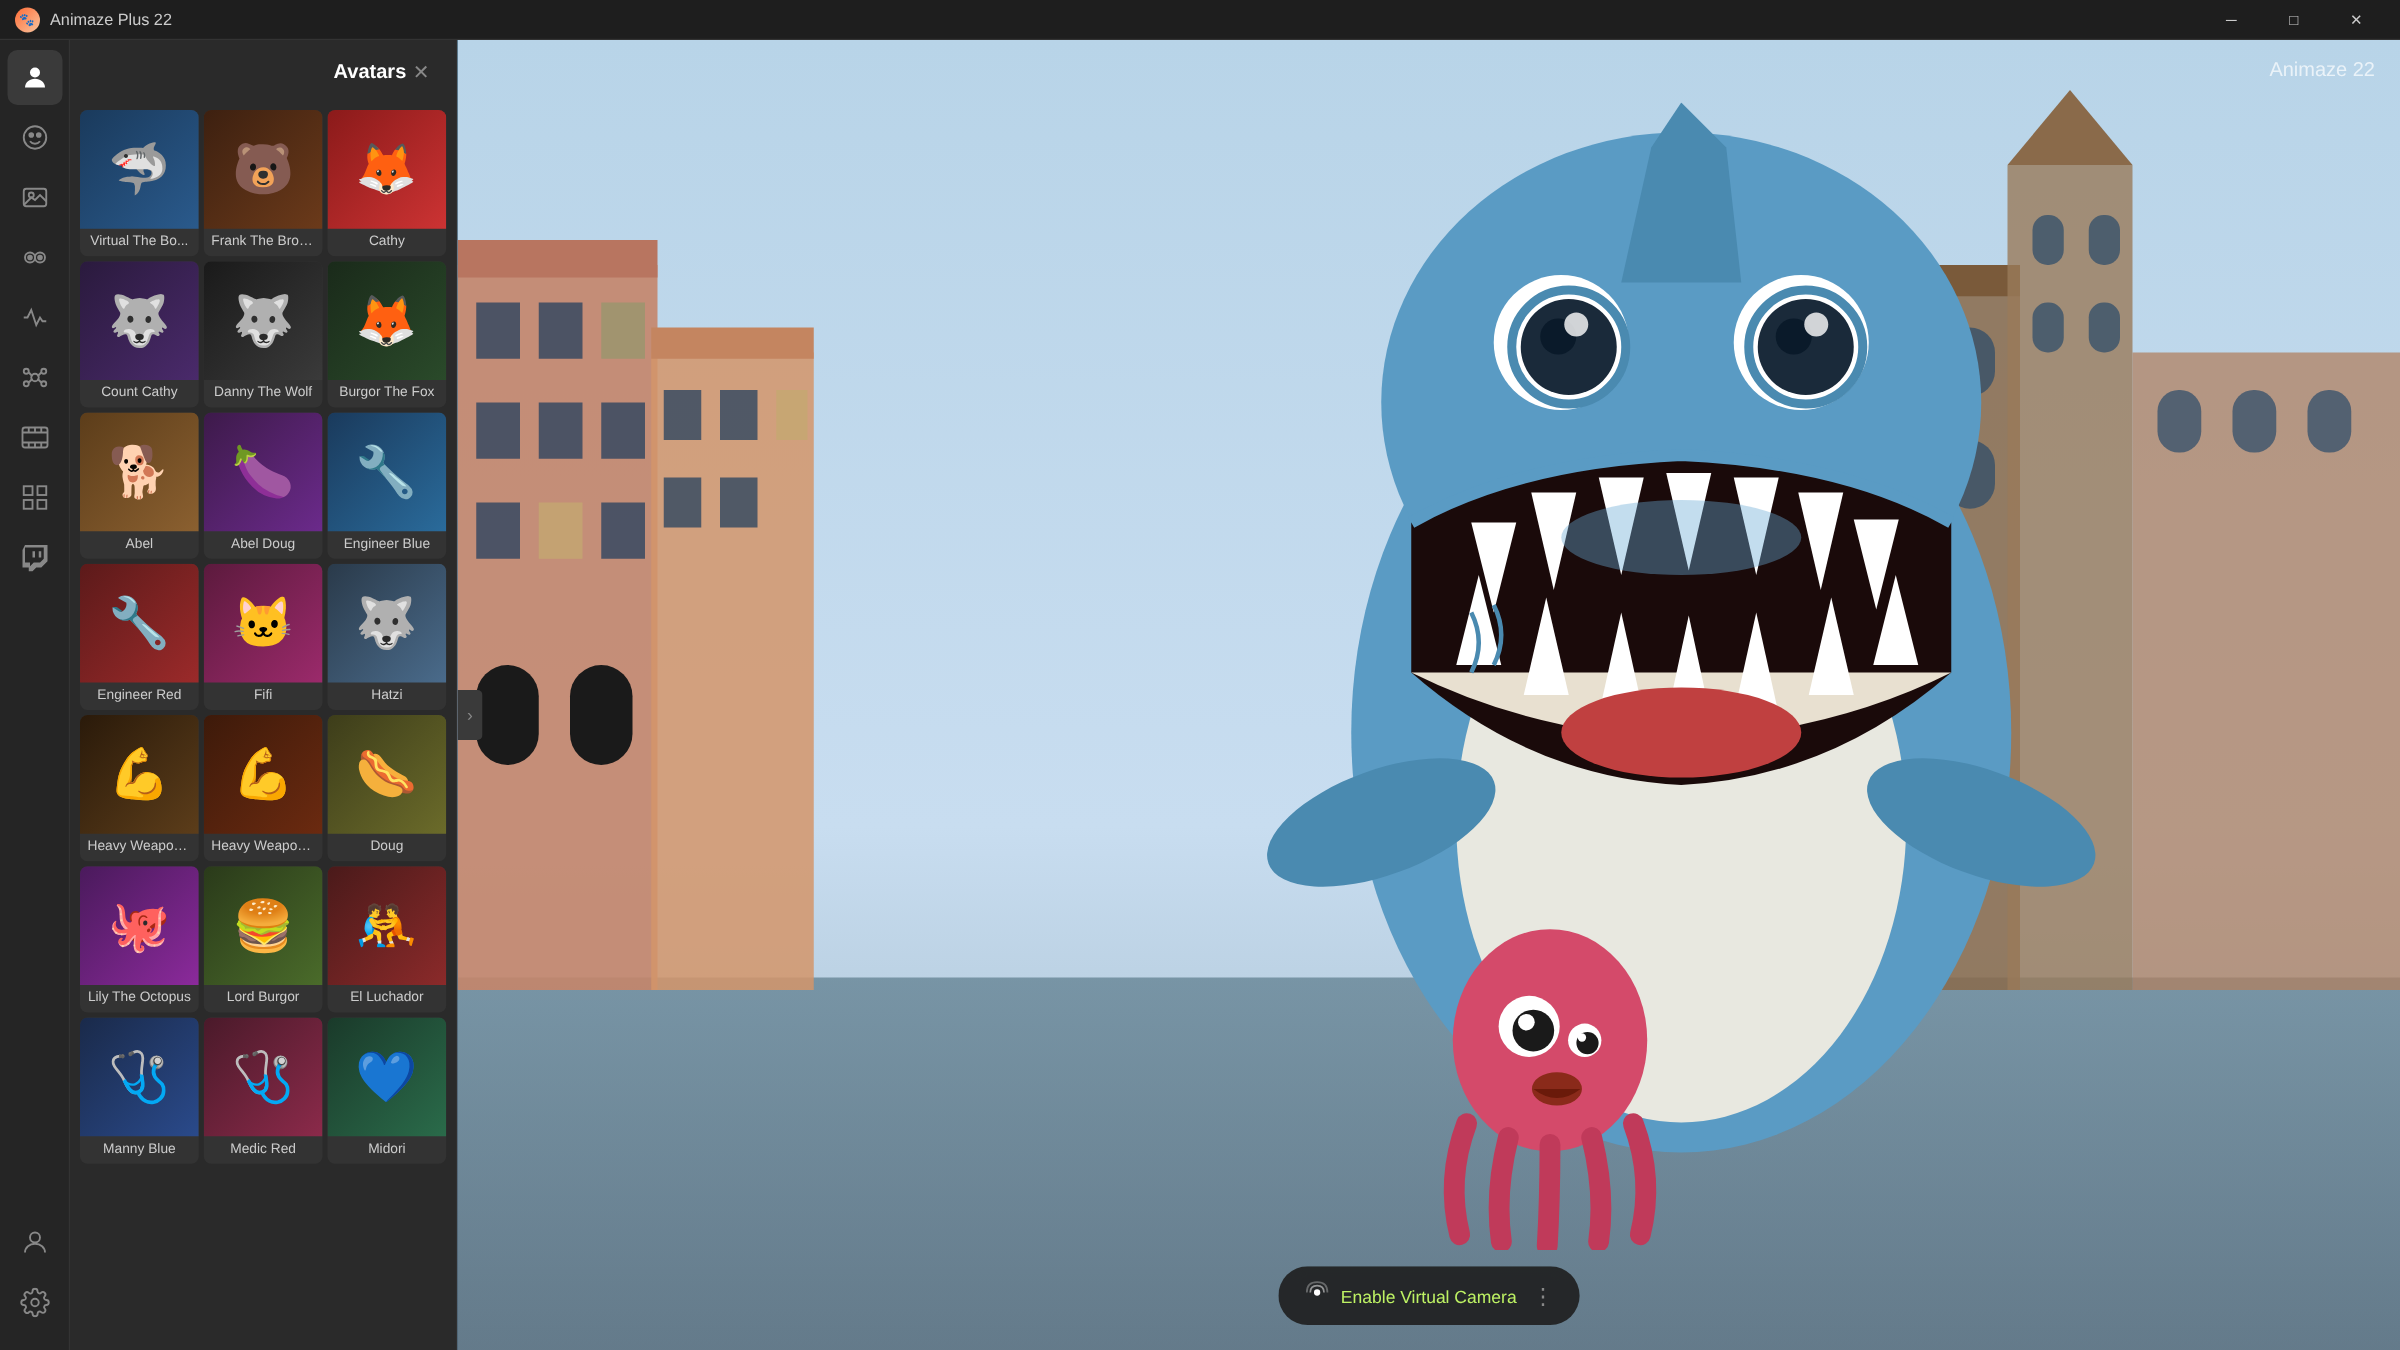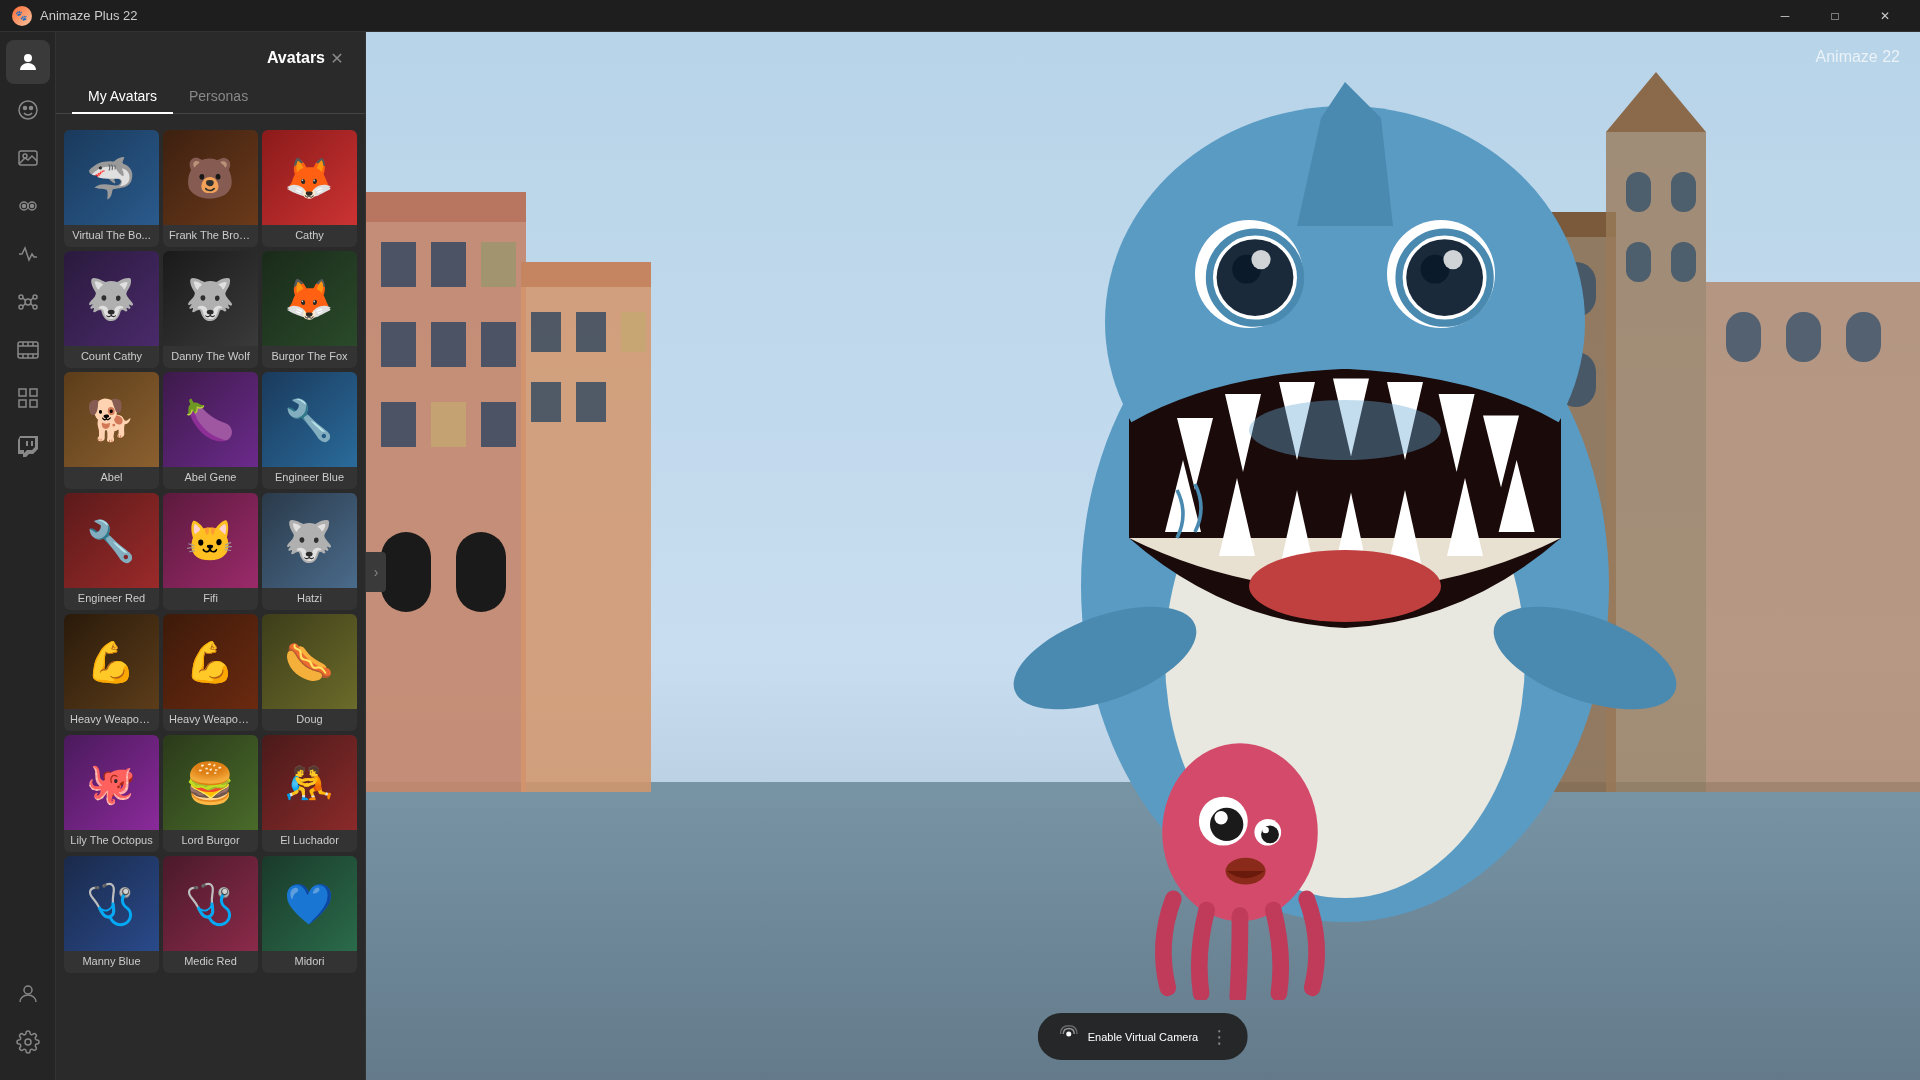--- a/index.html
+++ b/index.html
@@ -262,22 +262,22 @@
       display: flex;
       align-items: center;
       gap: 12px;
       backdrop-filter: blur(10px);
     }
     .virtual-camera-btn {
       display: flex;
       align-items: center;
       gap: 8px;
       cursor: pointer;
-      color: #ffffff;
-      font-size: 11px;
+      color: #bef264;
+      font-size: 14px;
     }
     .vcam-icon {
       font-size: 18px;
     }
     .toolbar-dots {
       color: #888;
       font-size: 18px;
       cursor: pointer;
     }
 
@@ -424,24 +424,20 @@
       </div>
     </div>
   </div>
 
   <div class="avatars-panel">
     <div class="avatars-header">
       <span class="avatars-title">Avatars</span>
       <div class="avatars-close">✕</div>
     </div>
 
-    <div class="avatars-tabs">
-      <div class="avatars-tab active">My Avatars</div>
-      <div class="avatars-tab">Personas</div>
-    </div>
 
     <div class="avatars-grid" id="avatars-grid">
     <div class="avatar-card">
           <div class="avatar-thumb thumb-george">
             <span class="avatar-icon">🦈</span>
           </div>
           <div class="avatar-name">Virtual The Bo...</div>
         </div>
         <div class="avatar-card">
           <div class="avatar-thumb thumb-frank">
@@ -476,21 +472,21 @@
         <div class="avatar-card">
           <div class="avatar-thumb thumb-doge">
             <span class="avatar-icon">🐕</span>
           </div>
           <div class="avatar-name">Abel</div>
         </div>
         <div class="avatar-card">
           <div class="avatar-thumb thumb-abel">
             <span class="avatar-icon">🍆</span>
           </div>
-          <div class="avatar-name">Abel Gene</div>
+          <div class="avatar-name">Abel Doug</div>
         </div>
         <div class="avatar-card">
           <div class="avatar-thumb thumb-engblue">
             <span class="avatar-icon">🔧</span>
           </div>
           <div class="avatar-name">Engineer Blue</div>
         </div>
         <div class="avatar-card">
           <div class="avatar-thumb thumb-engred">
             <span class="avatar-icon">🔧</span>

